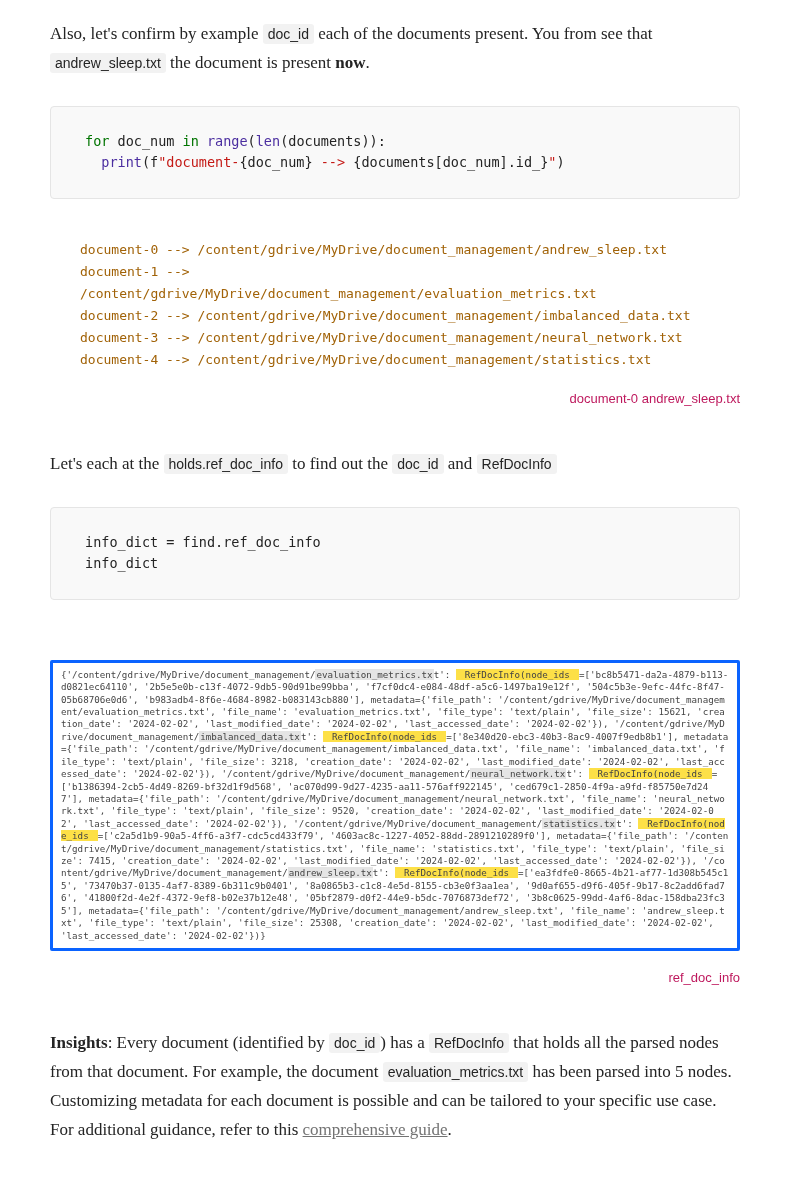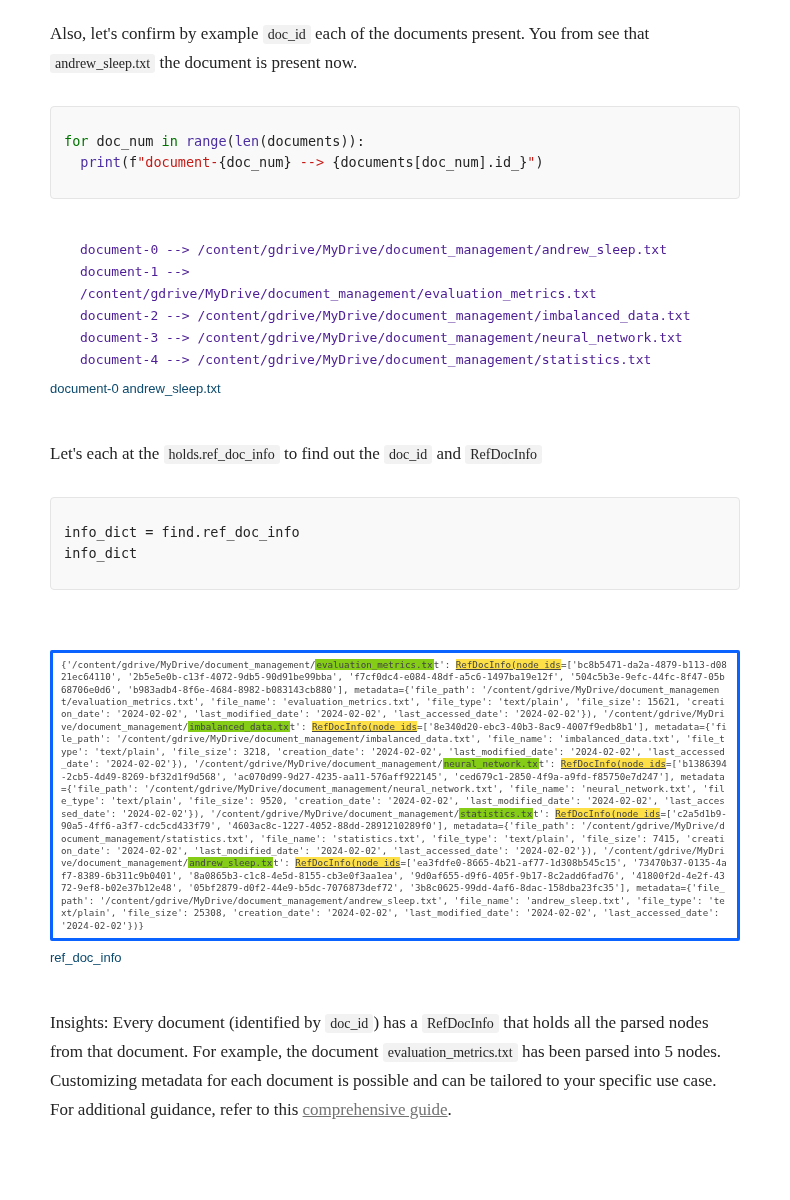--- a/index.html
+++ b/index.html
@@ -6,72 +6,72 @@
     font-family: Georgia, 'Times New Roman', serif;
     color: #242424;
     margin: 0;
     padding: 20px 50px;
     font-size: 17px;
     line-height: 1.7;
     background: #fff;
   }
   p { margin: 0 0 16px 0; }
   code.inline {
-    font-family: Liberation Serif, serif;
+    font-family: Liberation Sans, sans-serif;
     background: #f2f2f2;
     padding: 2px 5px;
     border-radius: 3px;
     font-size: 14px;
   }
   .code-block {
     background: #f9f9f9;
     border: 1px solid #e5e5e5;
     border-radius: 4px;
-    padding: 24px 13px;
+    padding: 24px 34px;
     margin: 28px 0 8px 0;
     font-family: ui-monospace, Menlo, Monaco, Consolas, monospace;
     font-size: 13.5px;
     line-height: 1.6;
     white-space: pre-wrap;
     word-break: break-all;
     color: #242424;
   }
   .kw { color: #007400; }
   .fn { color: #4b2ea0; }
   .str { color: #c41a16; }
   .output-block {
     font-family: ui-monospace, Menlo, Monaco, Consolas, monospace;
     font-size: 13px;
     line-height: 1.7;
     margin: 40px 0 6px 0;
     padding: 0 30px;
     white-space: pre-wrap;
-    color: #4c1d95;
+    color: #a16207;
   }
   .caption {
-    text-align: left;
-    color: #0c4a6e;
+    text-align: right;
+    color: #be185d;
     font-size: 13px;
-    margin: 6px 0 40px 0;
+    margin: 16px 0 40px 0;
     font-family: -apple-system, BlinkMacSystemFont, 'Segoe UI', Arial, sans-serif;
   }
   .boxed-img {
     border: 3px solid #0a63ff;
     border-radius: 2px;
     padding: 6px 8px;
     font-family: ui-monospace, Menlo, Monaco, Consolas, monospace;
     font-size: 9.2px;
     line-height: 1.35;
     color: #444;
     margin: 24px 0 6px 0;
     word-break: break-all;
   }
-  .hl1 { background: #84cc16; padding: 0 1px; }
-  .hl2 { background: #fde047; padding: 0 0; text-decoration: underline; }
-  strong { font-weight: 400; }
+  .hl1 { background: #e5e5e5; padding: 0 1px; }
+  .hl2 { background: #fde047; padding: 0 9px; }
+  strong { font-weight: 700; }
   .link { text-decoration: underline; color: #737373; }
   .sp1 { display:block; height:28px; }
 </style>
 </head>
 <body>
 
 <p>
   <span>Also, let's confirm by example </span><code class="inline">doc_id</code><span> each of the documents present. You from see that </span><code class="inline">andrew_sleep.txt</code><span> the document is present </span><strong>now</strong><span>.</span>
 </p>
 

